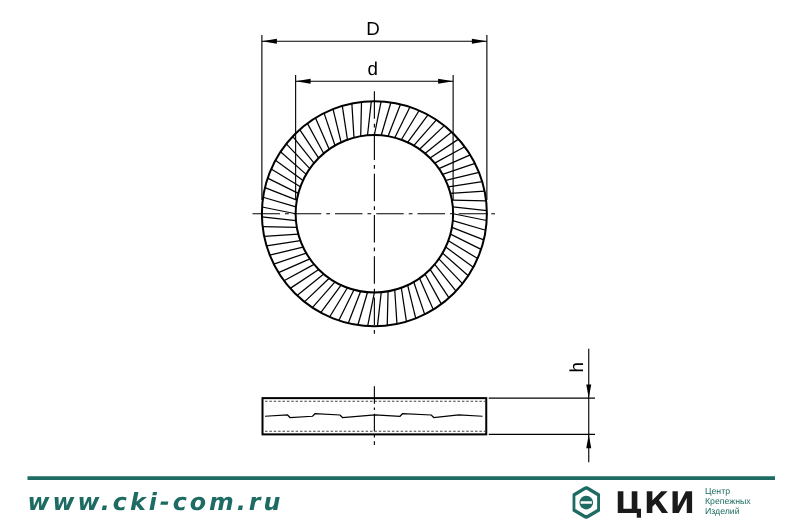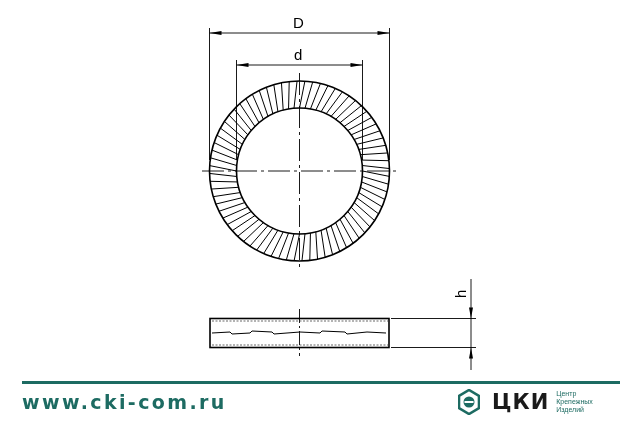--- a/index.html
+++ b/index.html
@@ -1,23 +1,23 @@
 <!DOCTYPE html>
 <html><head>
 <meta charset="utf-8">
 <style>
   html, body { margin: 0; padding: 0; background: #ffffff; }
   body { width: 639px; height: 425px; position: relative; overflow: hidden; font-family: "Liberation Sans", sans-serif; }
   #drawing { position: absolute; left: 0; top: 0; width: 639px; height: 370px; }
   .dim-label { font-family: "Liberation Sans", sans-serif; font-size: 15px; fill: #000; }
   #footer-line { position: absolute; left: 22px; top: 381px; width: 598px; height: 3px; background: #1d6b62; }
-  #site-url { position: absolute; left: 22px; top: 391px; font-family: "DejaVu Sans", sans-serif; font-weight: bold; font-size: 19px; letter-spacing: 2.4px; color: #1d6b62; }
+  #site-url { position: absolute; left: 22px; top: 391px; font-family: "DejaVu Sans", sans-serif; font-weight: bold; font-size: 19px; letter-spacing: 2.4px; color: #1d6b62; font-style: italic; }
   #logo { position: absolute; left: 458px; top: 389px; display: flex; align-items: center; }
   #logo-icon { width: 22px; height: 26px; }
-  #logo-name { margin-left: 12px; font-family: "DejaVu Sans", sans-serif; font-weight: bold; font-size: 21px; color: #1a1a1a; letter-spacing: 1px; line-height: 26px; }
+  #logo-name { margin-left: 12px; font-family: "DejaVu Sans", sans-serif; font-weight: bold; font-size: 24px; color: #1a1a1a; letter-spacing: 1px; line-height: 26px; }
   #logo-tagline { margin-left: 7px; font-family: "Liberation Sans", sans-serif; font-size: 7px; line-height: 8px; color: #1d6b62; }
   #logo-tagline div { white-space: nowrap; }
 </style>
 </head>
 <body>
 
 <svg id="drawing" viewBox="0 0 639 370" xmlns="http://www.w3.org/2000/svg">
   <g stroke="#000" fill="none">
 
     <circle cx="299.5" cy="171" r="90" stroke-width="1.6"></circle>

